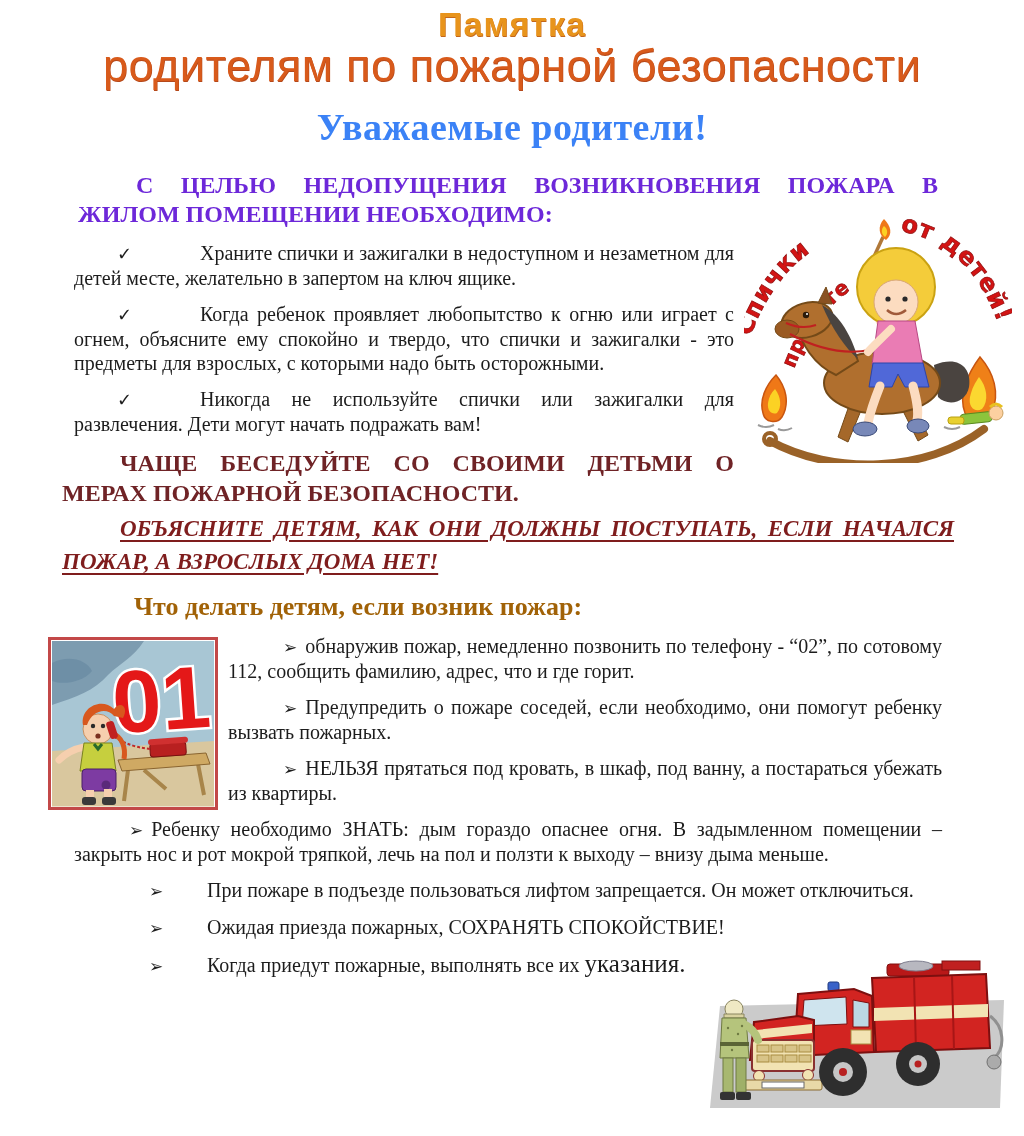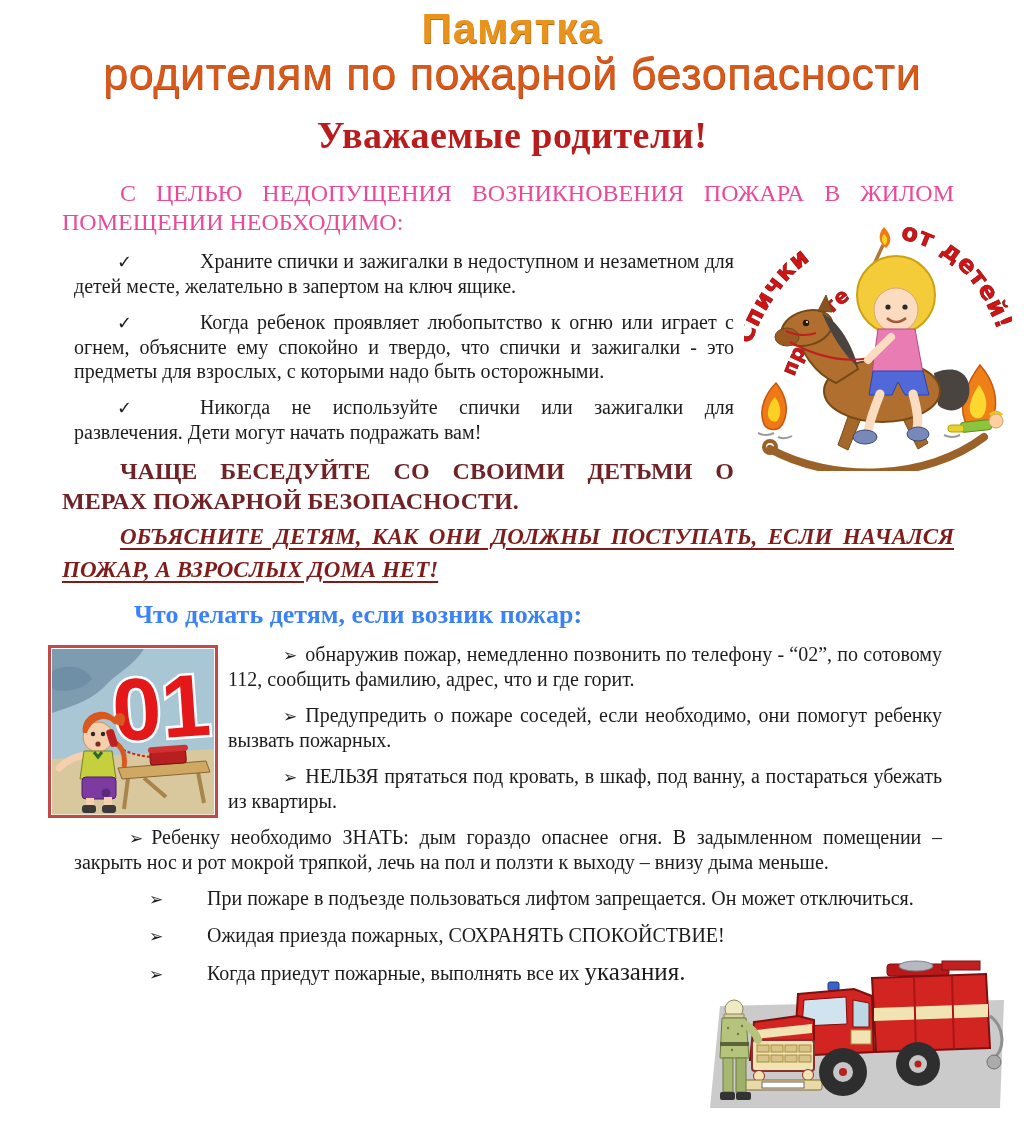--- a/index.html
+++ b/index.html
@@ -4,37 +4,37 @@
 <style>
   html,body{margin:0;padding:0;background:#ffffff;}
   .page{
     position:relative;width:1024px;height:1136px;background:#ffffff;
     font-family:"Liberation Serif", "DejaVu Serif", serif;color:#1c1c1c;overflow:hidden;
   }
   
   .title1{
     padding-top:6px;text-align:center;
     font-family:"Liberation Sans","DejaVu Sans",sans-serif;font-weight:bold;
-    font-size:42px;line-height:1.08;letter-spacing:1px;
+    font-size:34px;line-height:1.08;letter-spacing:1px;
     color:#e8941c;text-shadow:0.5px 0.5px 0 #c4661a;
   }
   .title2{
     text-align:center;font-family:"Liberation Sans","DejaVu Sans",sans-serif;
     font-weight:normal;font-size:45px;line-height:1.02;letter-spacing:0.5px;
     color:#d85a1b;text-shadow:0.5px 0.5px 0 #b5481a;
   }
   .greeting{
     margin-top:16px;text-align:center;font-weight:bold;font-size:38px;
-    color:#b91c1c;letter-spacing:0.5px;
+    color:#3b82f6;letter-spacing:0.5px;
   }
   
   .content{margin:0 70px 0 62px;}
   .s1-heading{
-    margin:22px 0 2px;font-weight:normal;font-size:24px;line-height:29px;
-    text-align:justify;text-indent:58px;color:#ec4899;
+    margin:22px 16px 2px;font-weight:bold;font-size:24px;line-height:29px;
+    text-align:justify;text-indent:58px;color:#6d28d9;
   }
   .li1,.li2,.li3{font-size:20px;line-height:24px;text-align:justify;margin:12px;}
   .m1{
     display:inline-block;box-sizing:border-box;padding-left:43px;width:126px;
     font-family:"DejaVu Sans",sans-serif;font-size:18px;
   }
   .m2{font-family:"DejaVu Sans",sans-serif;font-size:17px;margin-right:8px;}
   .m3{
     display:inline-block;box-sizing:border-box;padding-left:75px;width:133px;
     font-family:"DejaVu Sans",sans-serif;font-size:17px;
@@ -43,21 +43,21 @@
     margin:6px 0 2px;font-weight:bold;font-size:24px;line-height:30px;
     color:#6f2326;text-align:justify;text-indent:58px;
   }
   .callout2{
     margin:4px 0 0;font-weight:bold;font-style:italic;font-size:23px;line-height:33px;
     color:#7f1d1d;text-align:justify;text-indent:58px;
     text-decoration:underline;text-decoration-thickness:2px;text-underline-offset:4px;
   }
   .s2-heading{
     margin:14px 70px 4px 134px;font-weight:bold;font-size:26px;line-height:30px;
-    color:#3b82f6;
+    color:#a16207;
   }
   .li2{text-indent:55px;}
   .li3-gap{margin-top:8px;}
   .big-word{font-size:25px;}
   
   .horse-float{float:right;width:268px;height:246px;margin:-14px -58px 6px 10px;}
   .phone-float{float:left;width:170px;height:173px;margin:3px 10px 4px -14px;}
   .truck-abs{position:absolute;left:702px;top:956px;width:315px;height:158px;}
   svg{display:block;}
   .bubble{

